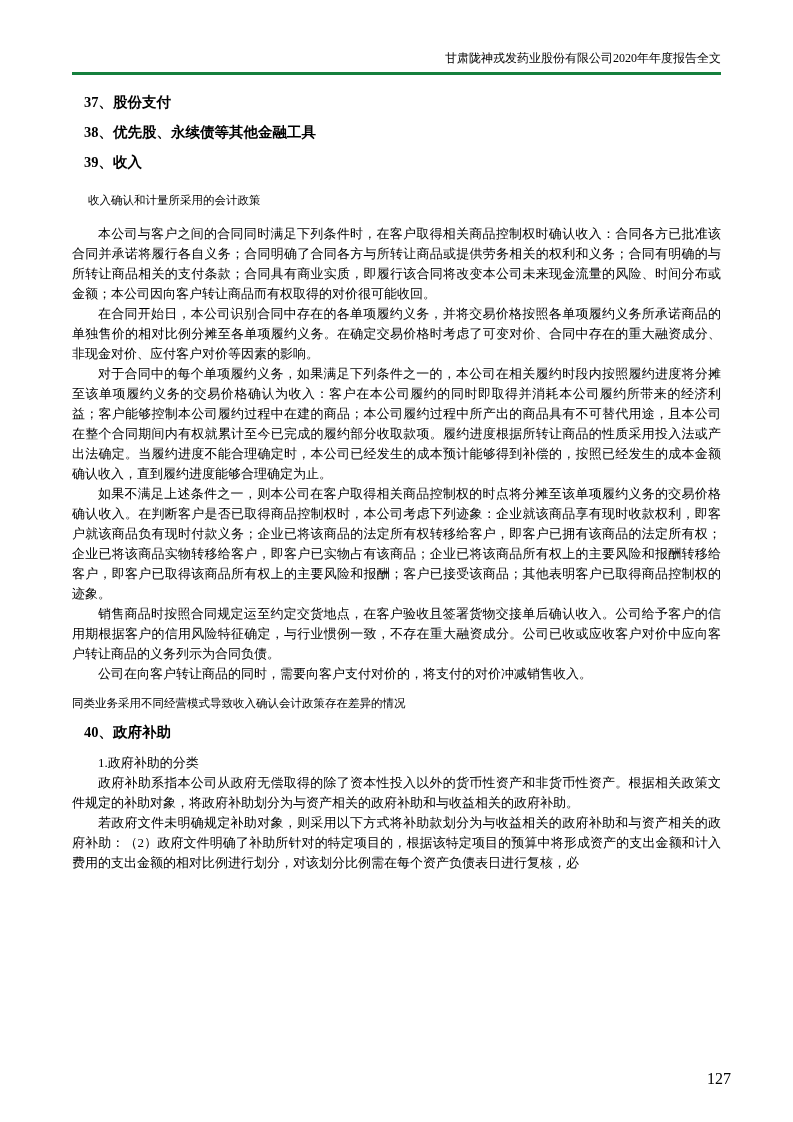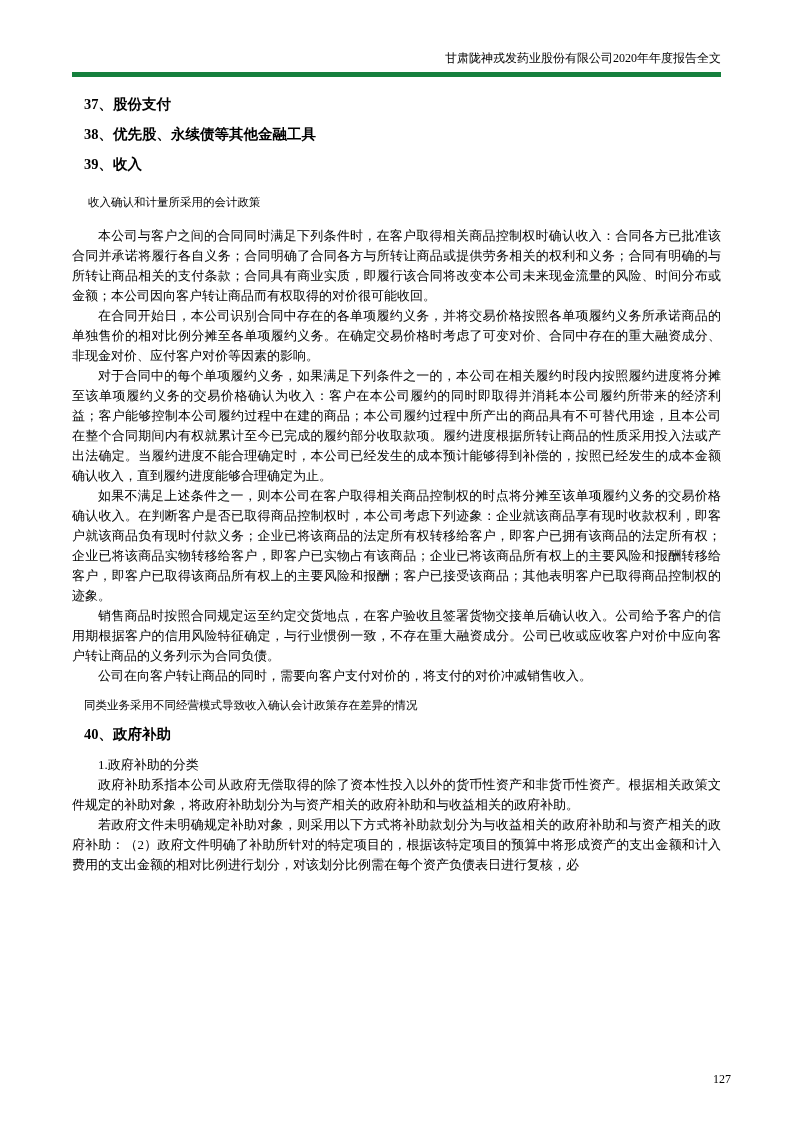--- a/index.html
+++ b/index.html
@@ -17,21 +17,21 @@
     padding: 50px 72px 40px 72px;
     font-family: "Liberation Serif", "DejaVu Serif", serif;
     color: #000000;
     overflow: hidden;
   }
   .report-header {
     text-align: right;
     font-size: 12px;
     line-height: 16px;
     padding-bottom: 6px;
-    border-bottom: 5px solid #15803d;
+    border-bottom: 3px solid #15803d;
   }
   .content {
     margin-top: 18px;
   }
   h2.sec-heading {
     font-size: 14.5px;
     font-weight: bold;
     margin: 12px;
     padding: 0;
     line-height: 18px;
@@ -57,29 +57,29 @@
   .sub-line {
     font-size: 13px;
     line-height: 20px;
     text-indent: 2em;
     margin: 0;
     margin-top: 12px;
   }
   .note-line {
     font-size: 11.5px;
     line-height: 15px;
-    margin: 12px;
+    margin: 0;
     margin-top: 12px;
   }
   .sec40-body { margin-top: 0; }
   .page-number {
     position: absolute;
     right: 62px;
     bottom: 36px;
-    font-size: 12px;
+    font-size: 16px;
     line-height: 14px;
   }
 </style>
 </head>
 <body>
 
 <div class="page">
 
   <div class="report-header">
     <span>甘肃陇神戎发药业股份有限公司2020年年度报告全文</span>

